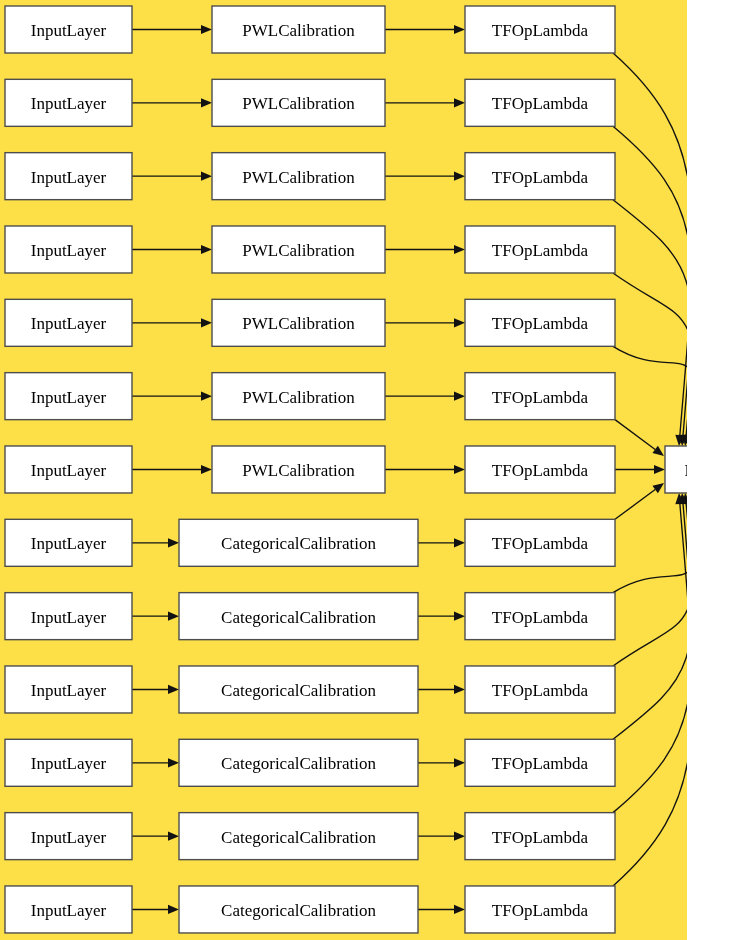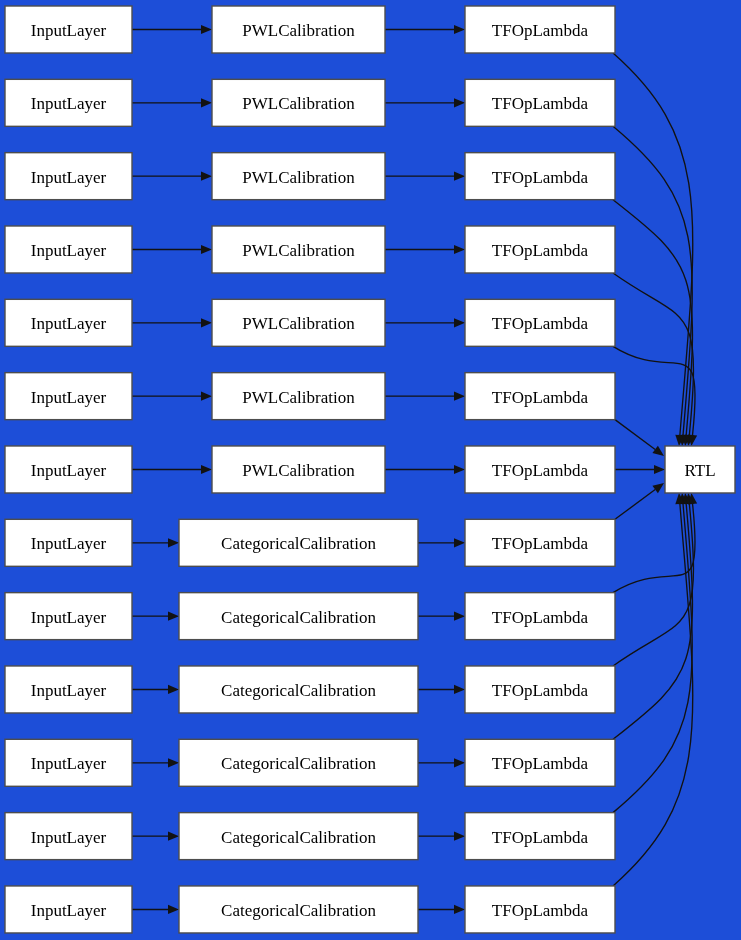--- a/index.html
+++ b/index.html
@@ -2,23 +2,23 @@
 <html><head>
 <meta charset="utf-8">
 <style>
   html, body {
     margin: 0;
     padding: 0;
     background: #ffffff;
   }
   #graph-root {
     position: relative;
-    width: 741px;
+    width: 687px;
     height: 940px;
-    background: #1d4ed8;
+    background: #fde047;
     overflow: hidden;
     font-family: "Liberation Serif", "DejaVu Serif", serif;
   }
   #graph-svg {
     position: absolute;
     left: 0;
     top: 0;
     width: 741px;
     height: 940px;
     display: block;

